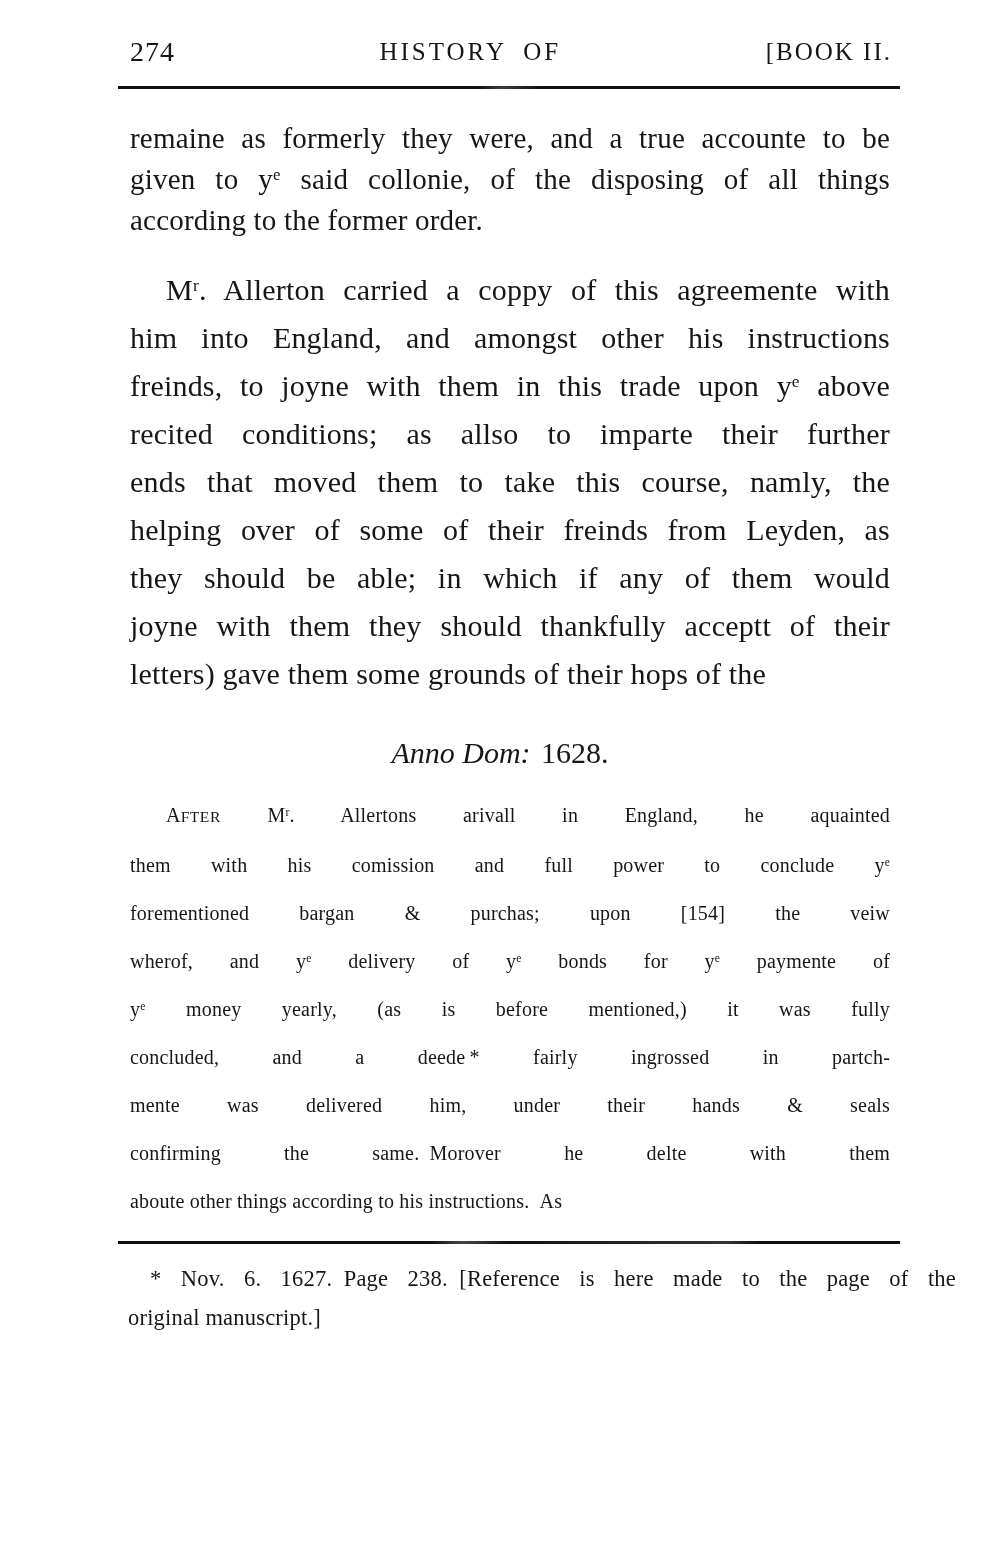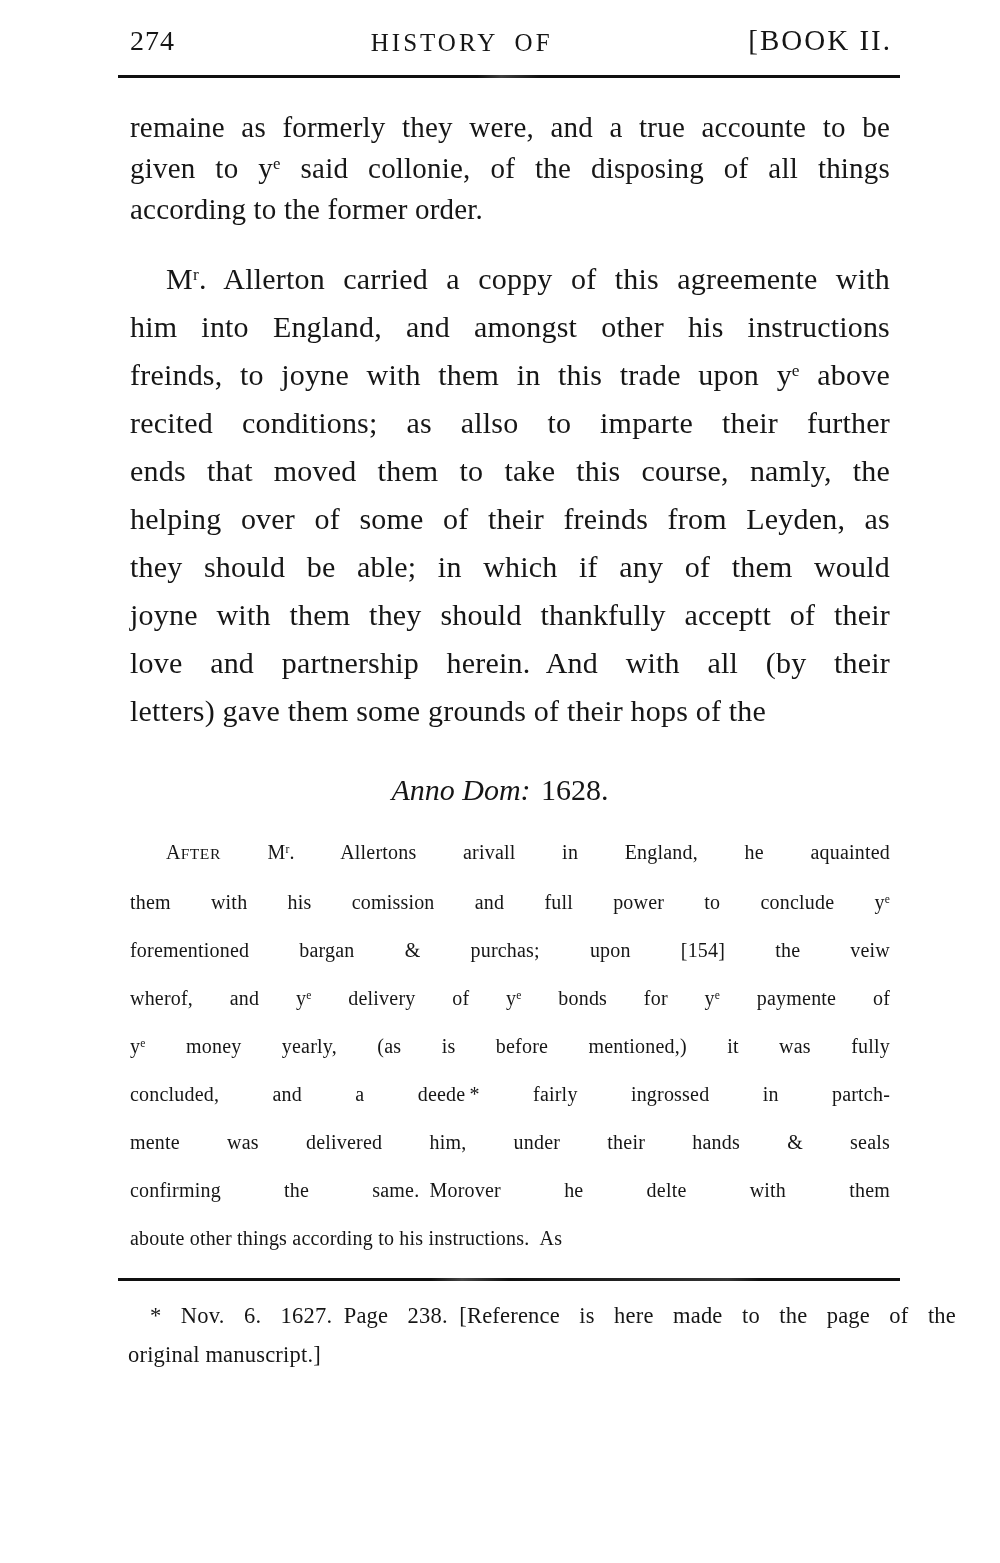--- a/index.html
+++ b/index.html
@@ -9,27 +9,27 @@
     height: 1563px;
     margin: 0 auto;
     background: #ffffff;
     color: #161616;
     font-family: "Liberation Serif", "DejaVu Serif", serif;
     overflow: hidden;
   }
   
   .header {
     display: flex;
-    align-items: flex-end;
-    padding: 24px 108px 0 130px;
+    align-items: center;
+    padding: 36px 108px 0 130px;
     gap: 12px;
   }
   .pgnum  { font-size: 28px; letter-spacing: 1px; }
   .rtitle { flex: 1; text-align: center; font-size: 25px; letter-spacing: 3px; word-spacing: 8px; }
-  .booklbl{ font-size: 29px; letter-spacing: 2px; }
+  .booklbl{ font-size: 25px; letter-spacing: 2px; }
   .rule {
     border: none;
     height: 3px;
     background: linear-gradient(90deg,#101010 0 46%, #3d3d3d 49%, #101010 54%);
     margin: 18px 100px 0 118px;
   }
   
   .para {
     margin: 0 110px 0 130px;
     text-align: justify;
@@ -89,21 +89,20 @@
 
   <div class="para p2 indent">
       <div class="line">M<sup>r</sup>. Allerton carried a coppy of this agreemente with</div>
       <div class="line">him into England, and amongst other his instructions</div>
       <div class="line">freinds, to joyne with them in this trade upon y<sup>e</sup> above</div>
       <div class="line">recited conditions; as allso to imparte their further</div>
       <div class="line">ends that moved them to take this course, namly, the</div>
       <div class="line">helping over of some of their freinds from Leyden, as</div>
       <div class="line">they should be able; in which if any of them would</div>
       <div class="line">joyne with them they should thankfully acceptt of their</div>
-      <div class="line">love and partnership herein. And with all (by their</div>
       <div class="line">letters) gave them some grounds of their hops of the</div>
     </div>
 
   <div class="heading">
     <span class="it">Anno Dom:</span><span class="yr">1628.</span>
   </div>
 
   <div class="para p3 indent">
       <div class="line">A<span class="sc">fter</span> M<sup>r</sup>. Allertons arivall in England, he aquainted</div>
       <div class="line">them with his comission and full power to conclude y<sup>e</sup></div>

